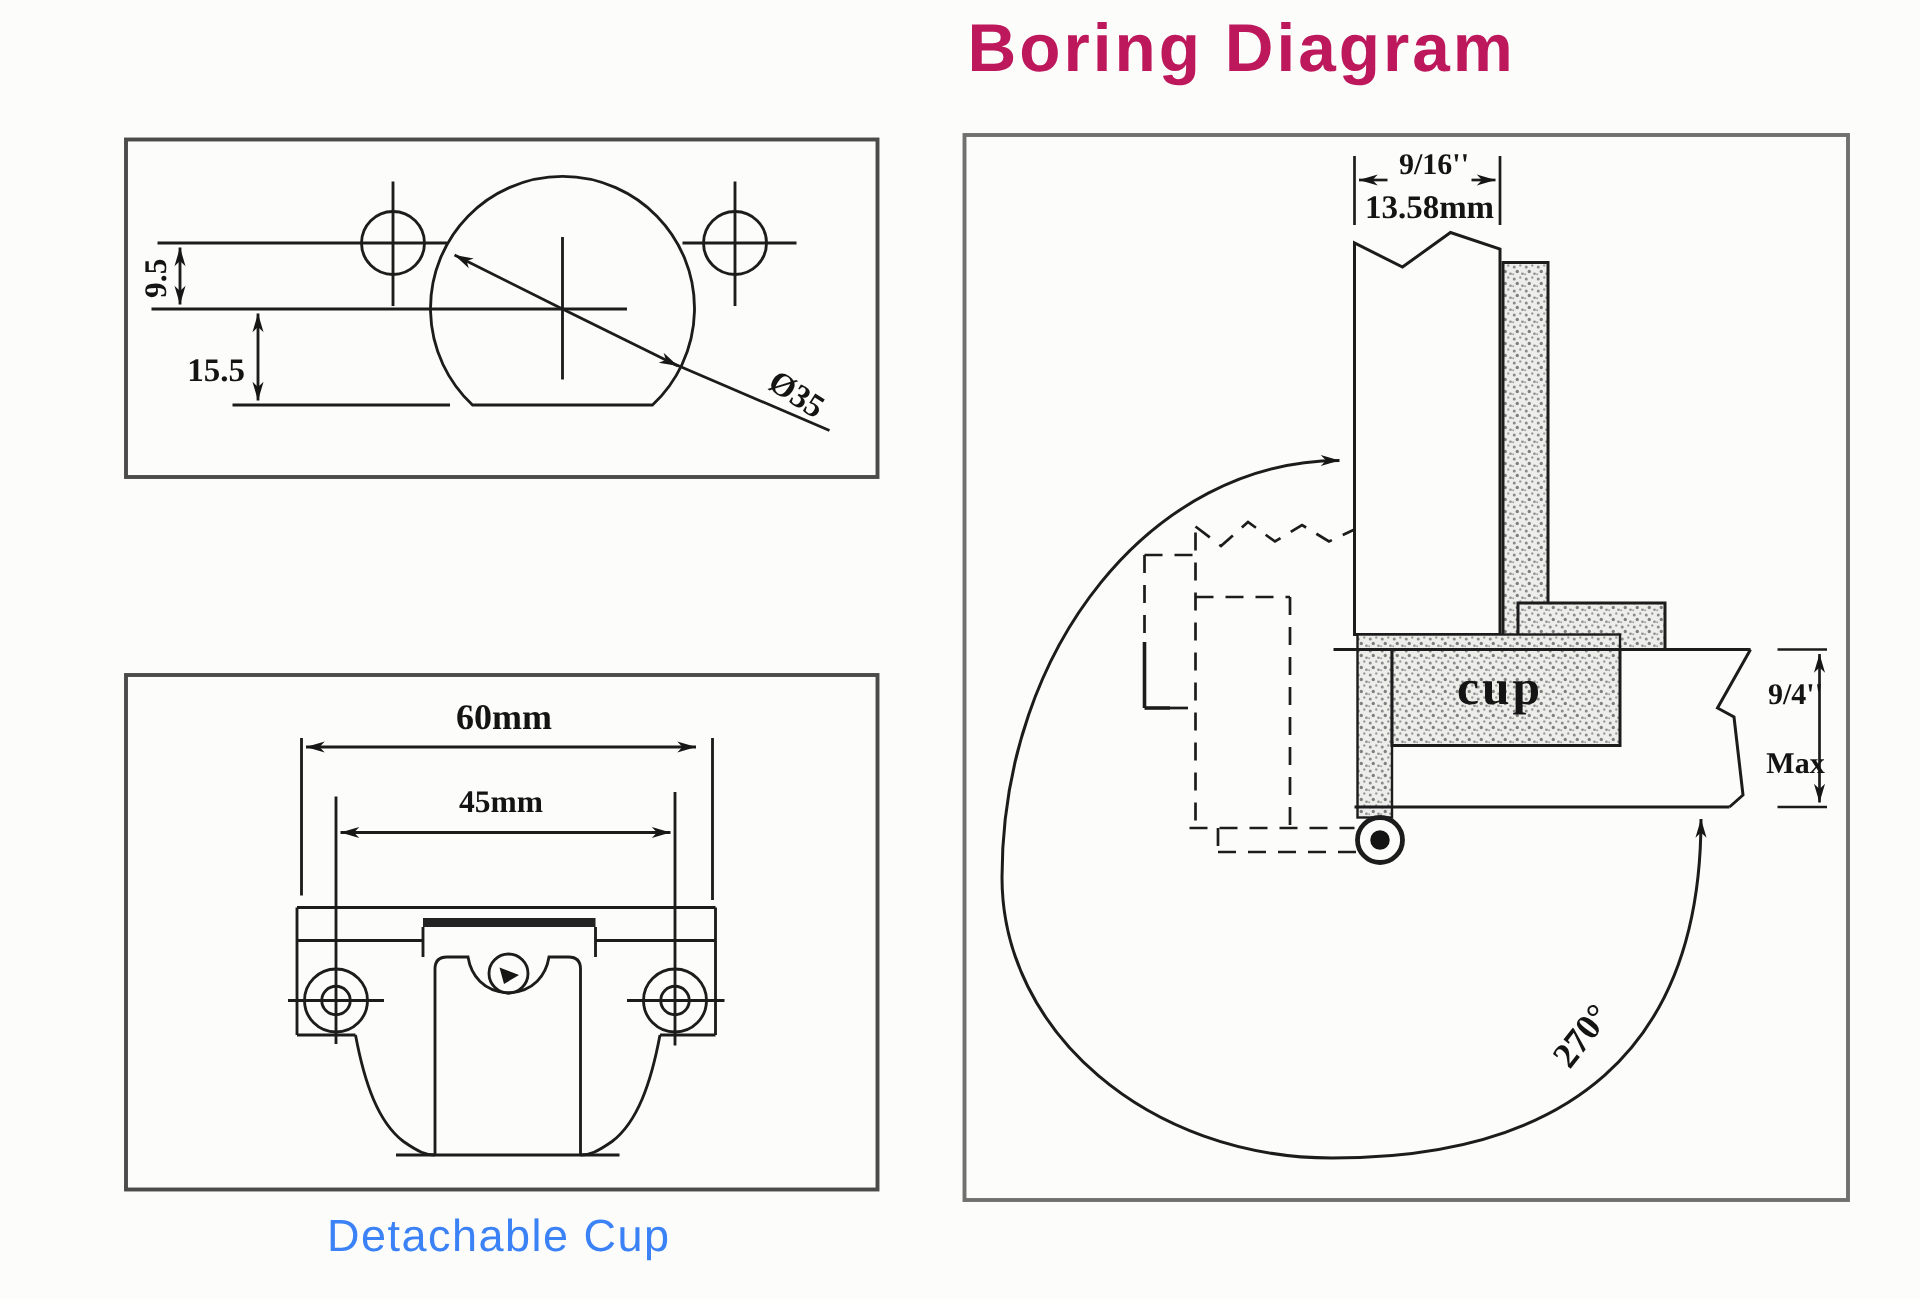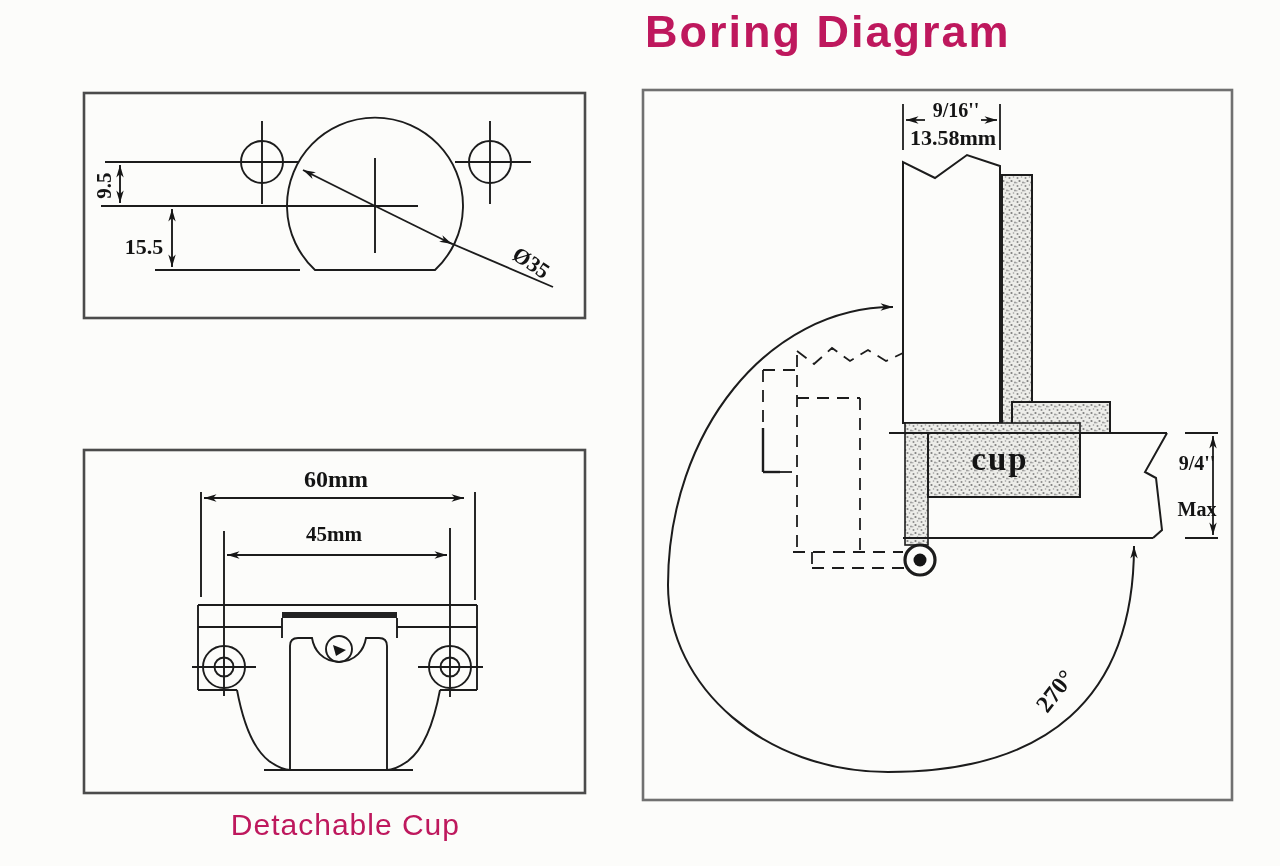--- a/index.html
+++ b/index.html
@@ -5,23 +5,23 @@
   html,body{margin:0;padding:0;background:#ffffff;}
   .page{position:relative;width:1280px;height:866px;background:#fcfcfa;overflow:hidden;
         font-family:"Liberation Serif",serif;}
   .canvas{position:absolute;left:0;top:0;}
   .lbl{position:absolute;color:#141414;font-weight:bold;white-space:nowrap;
        font-family:"Liberation Serif",serif;line-height:1;}
   .center{text-align:center;}
   .title{position:absolute;left:645px;top:6px;width:500px;
          font-family:"Liberation Sans",sans-serif;font-weight:bold;font-size:45px;
          letter-spacing:2px;color:#be185d;}
-  .caption{position:absolute;left:205px;top:808px;width:255px;text-align:right;
+  .caption{position:absolute;left:205px;top:808px;width:255px;text-align:center;
            font-family:"Liberation Sans",sans-serif;font-weight:normal;font-size:30px;
-           letter-spacing:1px;color:#be185d;}
+           letter-spacing:1px;color:#3b82f6;}
   .rot-90{transform:rotate(-90deg);transform-origin:center;}
   .rot33{transform:rotate(33deg);transform-origin:center;}
   .rot-52{transform:rotate(-52deg);transform-origin:center;}
 </style>
 </head>
 <body>
 
 <div class="page">
 
   <svg class="canvas" width="1280" height="866" viewBox="0 0 1280 866">

